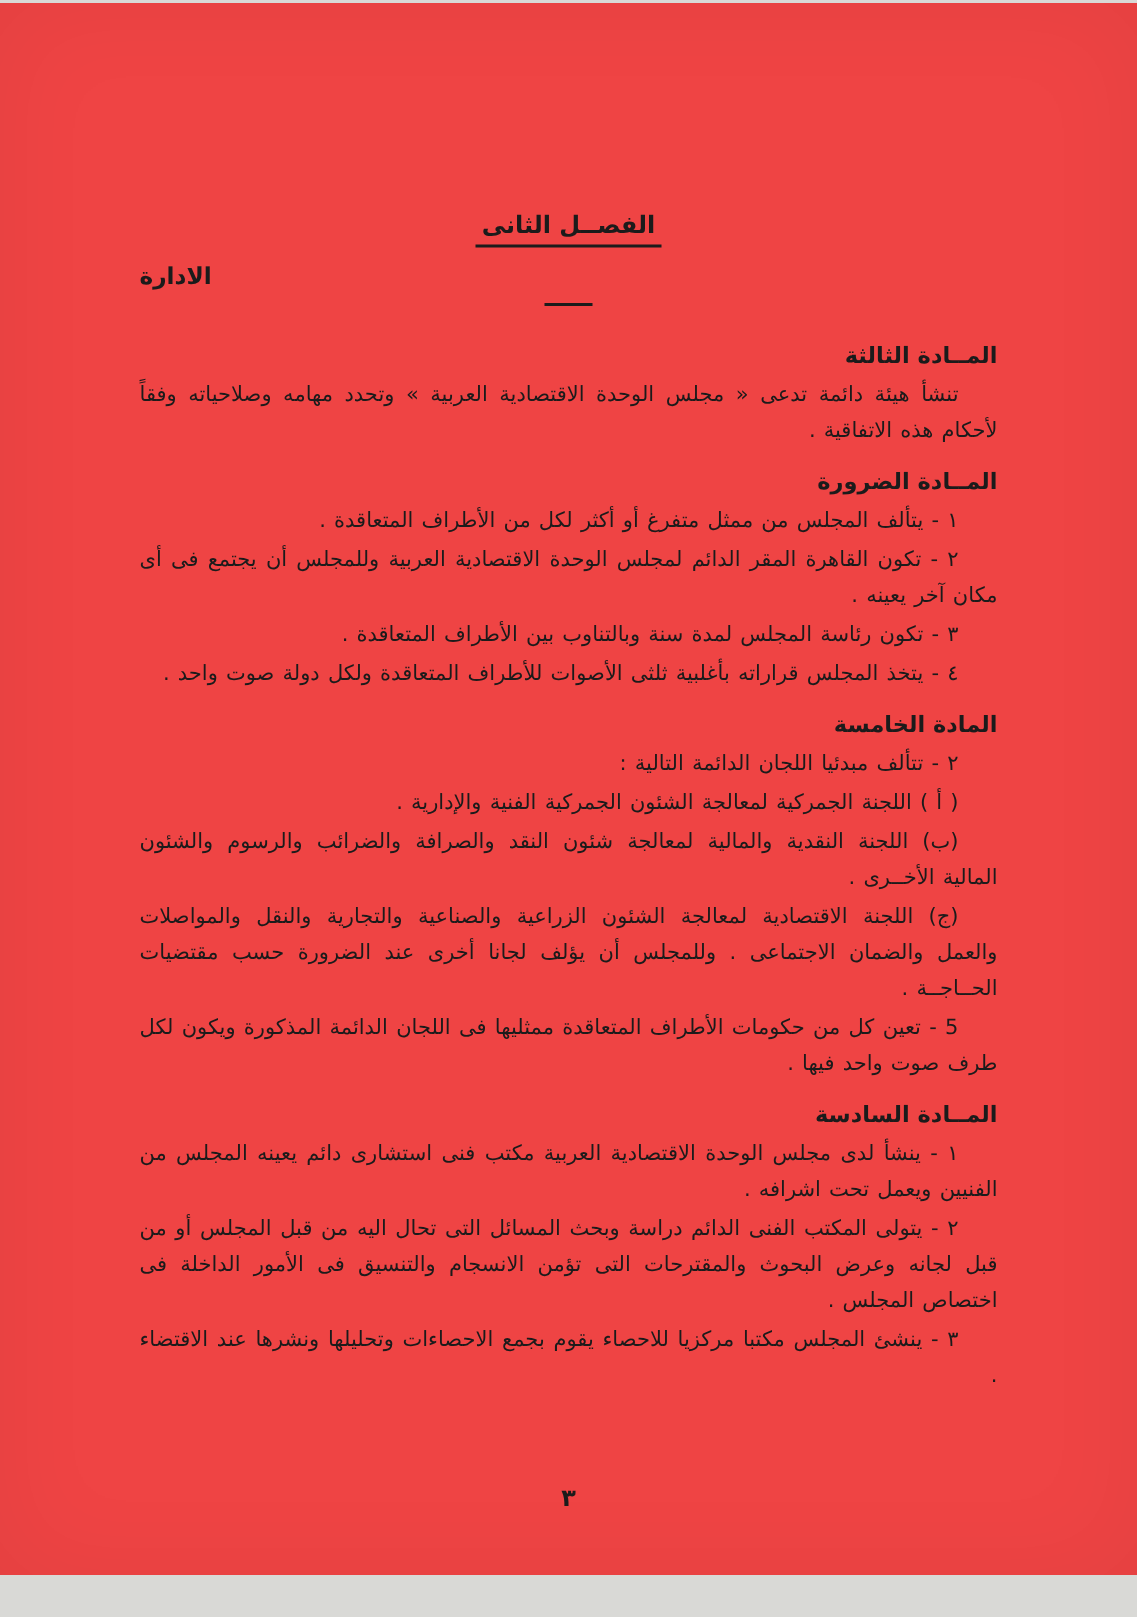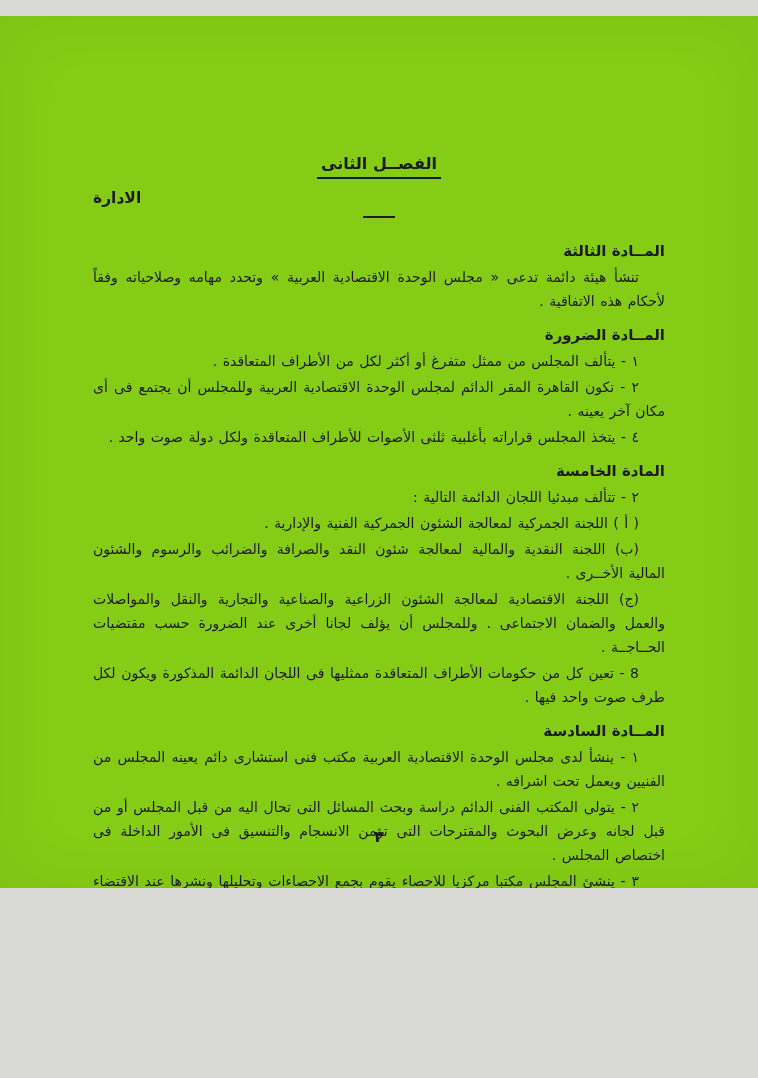--- a/index.html
+++ b/index.html
@@ -1,22 +1,22 @@
 <!DOCTYPE html>
 <html lang="ar"><head>
 <meta charset="utf-8">
 <style>
   * { box-sizing: border-box; }
   html, body { margin: 0; padding: 0; background: #d9d9d6; }
   .page {
     position: relative;
     width: 758px;
-    height: 872px;
-    margin: 16px auto;
-    background: #84cc16;
+    height: 1048px;
+    margin: 2px auto;
+    background: #ef4444;
     box-shadow: inset 0 0 70px rgba(0,0,0,0.05);
     direction: rtl;
     font-family: "DejaVu Sans", sans-serif;
     color: #1b1b1b;
     overflow: hidden;
   }
   .content {
     position: absolute;
     top: 138px;
     right: 93px;
@@ -84,30 +84,31 @@
 
     <section class="article">
       <h3 class="article-heading">المــادة الثالثة</h3>
       <p class="article-item">تنشأ هيئة دائمة تدعى « مجلس الوحدة الاقتصادية العربية » وتحدد مهامه وصلاحياته وفقاً لأحكام هذه الاتفاقية .</p>
     </section>
 
     <section class="article">
       <h3 class="article-heading">المــادة الضرورة</h3>
       <p class="article-item">١ - يتألف المجلس من ممثل متفرغ أو أكثر لكل من الأطراف المتعاقدة .</p>
       <p class="article-item">٢ - تكون القاهرة المقر الدائم لمجلس الوحدة الاقتصادية العربية وللمجلس أن يجتمع فى أى مكان آخر يعينه .</p>
+      <p class="article-item">٣ - تكون رئاسة المجلس لمدة سنة وبالتناوب بين الأطراف المتعاقدة .</p>
       <p class="article-item">٤ - يتخذ المجلس قراراته بأغلبية ثلثى الأصوات للأطراف المتعاقدة ولكل دولة صوت واحد .</p>
     </section>
 
     <section class="article">
       <h3 class="article-heading">المادة الخامسة</h3>
       <p class="article-item">٢ - تتألف مبدئيا اللجان الدائمة التالية :</p>
       <p class="article-item">( أ ) اللجنة الجمركية لمعالجة الشئون الجمركية الفنية والإدارية .</p>
       <p class="article-item">(ب) اللجنة النقدية والمالية لمعالجة شئون النقد والصرافة والضرائب والرسوم والشئون المالية الأخــرى .</p>
       <p class="article-item">(ج) اللجنة الاقتصادية لمعالجة الشئون الزراعية والصناعية والتجارية والنقل والمواصلات والعمل والضمان الاجتماعى . وللمجلس أن يؤلف لجانا أخرى عند الضرورة حسب مقتضيات الحــاجــة .</p>
-      <p class="article-item">8 - تعين كل من حكومات الأطراف المتعاقدة ممثليها فى اللجان الدائمة المذكورة ويكون لكل طرف صوت واحد فيها .</p>
+      <p class="article-item">5 - تعين كل من حكومات الأطراف المتعاقدة ممثليها فى اللجان الدائمة المذكورة ويكون لكل طرف صوت واحد فيها .</p>
     </section>
 
     <section class="article">
       <h3 class="article-heading">المــادة السادسة</h3>
       <p class="article-item">١ - ينشأ لدى مجلس الوحدة الاقتصادية العربية مكتب فنى استشارى دائم يعينه المجلس من الفنيين ويعمل تحت اشرافه .</p>
       <p class="article-item">٢ - يتولى المكتب الفنى الدائم دراسة وبحث المسائل التى تحال اليه من قبل المجلس أو من قبل لجانه وعرض البحوث والمقترحات التى تؤمن الانسجام والتنسيق فى الأمور الداخلة فى اختصاص المجلس .</p>
       <p class="article-item">٣ - ينشئ المجلس مكتبا مركزيا للاحصاء يقوم بجمع الاحصاءات وتحليلها ونشرها عند الاقتضاء .</p>
     </section>
 
   </div>

